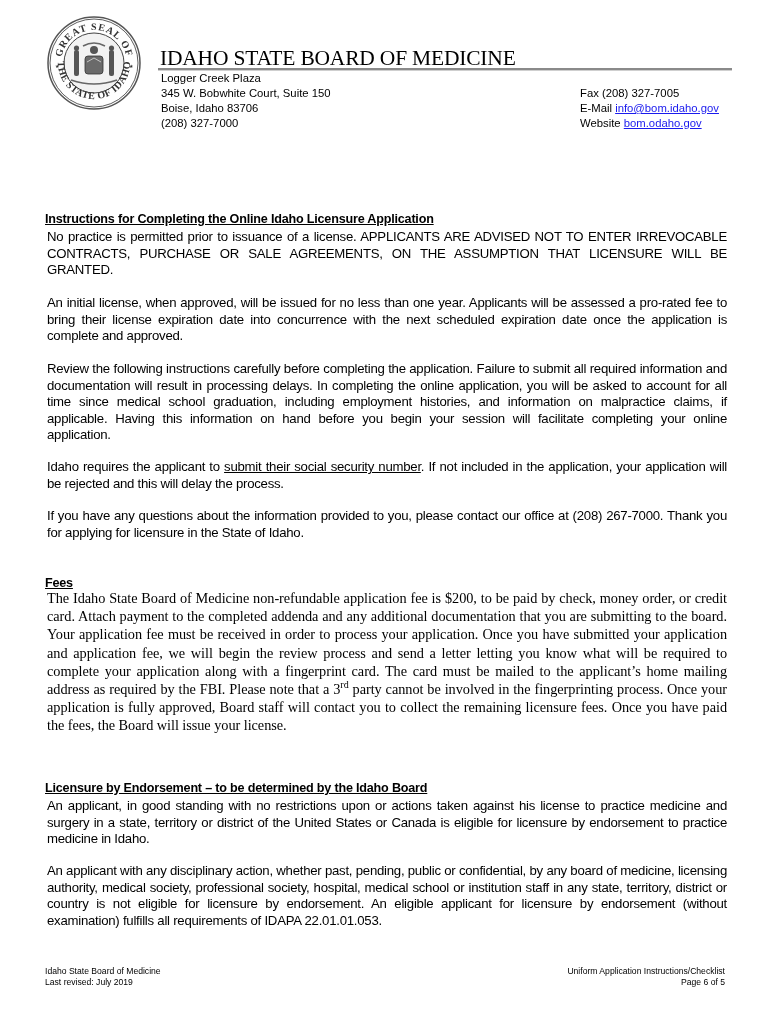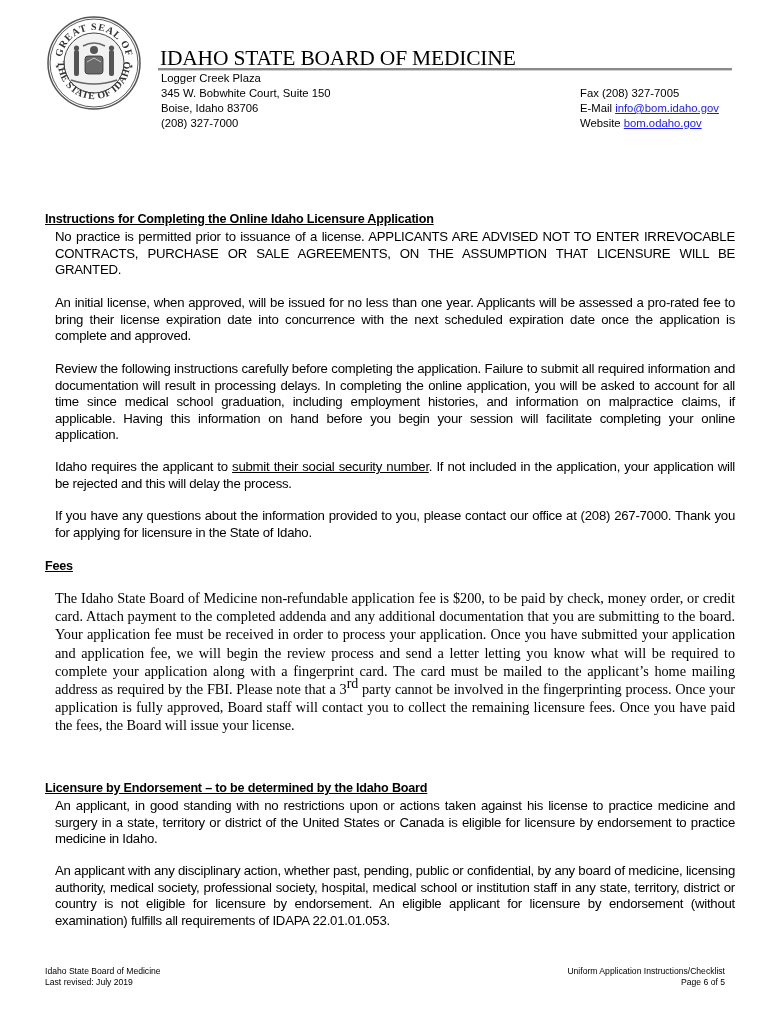--- a/index.html
+++ b/index.html
@@ -11,24 +11,24 @@
   
   .org-title { position: absolute; left: 160px; top: 46px; font-family: "Liberation Serif", serif; font-size: 21.5px; letter-spacing: -0.2px; line-height: 24px; white-space: nowrap; }
   .header-rule { position: absolute; left: 158px; top: 68px; width: 574px; height: 2px; background: #8a8a8a; }
   .header-rule-under { position: absolute; left: 158px; top: 70px; width: 574px; height: 1px; background: #cfcfcf; }
   .addr { position: absolute; left: 161px; top: 71px; font-family: "Liberation Sans", sans-serif; font-size: 11.3px; line-height: 15px; }
   .contact { position: absolute; left: 580px; top: 71px; font-family: "Liberation Sans", sans-serif; font-size: 11.3px; line-height: 15px; margin-top: 15px; }
   .link { color: #1a1aee; text-decoration: underline; }
 
   
   .section-heading { position: absolute; left: 45px; font-family: "Liberation Sans", sans-serif; font-weight: bold; font-size: 12.6px; text-decoration: underline; letter-spacing: -0.2px; white-space: nowrap; margin-top: 15px; }
-  .para { position: absolute; left: 55px; width: 680px; font-family: "Liberation Sans", sans-serif; font-size: 13.2px; line-height: 16.5px; text-align: justify; letter-spacing: -0.25px; }
+  .para { position: absolute; left: 47px; width: 680px; font-family: "Liberation Sans", sans-serif; font-size: 13.2px; line-height: 16.5px; text-align: justify; letter-spacing: -0.25px; }
   .para.serif-para { font-family: "Liberation Serif", serif; font-size: 14.3px; line-height: 18.2px; letter-spacing: -0.05px; }
   .u { text-decoration: underline; margin-top: 48px; }
-  sup { font-size: 14px; line-height: 0; }
+  sup { font-size: 10px; line-height: 0; }
 
   
   .footer-left { position: absolute; left: 45px; top: 966px; font-family: "Liberation Sans", sans-serif; font-size: 8.6px; line-height: 11px; }
   .footer-right { position: absolute; right: 45px; top: 966px; font-family: "Liberation Sans", sans-serif; font-size: 8.6px; line-height: 11px; text-align: right; margin-left: 10px; }
 </style>
 </head>
 <body>
 
 <div class="seal">
   <svg width="94" height="94" viewBox="0 0 94 94">
@@ -78,21 +78,21 @@
 </div>
 
 <div class="section-heading" style="top:197px;">Instructions for Completing the Online Idaho Licensure Application</div>
 
 <div class="para" style="top:229px;">No practice is permitted prior to issuance of a license. APPLICANTS ARE ADVISED NOT TO ENTER IRREVOCABLE CONTRACTS, PURCHASE OR SALE AGREEMENTS, ON THE ASSUMPTION THAT LICENSURE WILL BE GRANTED.</div>
 <div class="para" style="top:295px;">An initial license, when approved, will be issued for no less than one year. Applicants will be assessed a pro-rated fee to bring their license expiration date into concurrence with the next scheduled expiration date once the application is complete and approved.</div>
 <div class="para" style="top:361px;">Review the following instructions carefully before completing the application. Failure to submit all required information and documentation will result in processing delays. In completing the online application, you will be asked to account for all time since medical school graduation, including employment histories, and information on malpractice claims, if applicable. Having this information on hand before you begin your session will facilitate completing your online application.</div>
 <div class="para" style="top:459px;"><span>Idaho requires the applicant to </span><span class="u">submit their social security number</span><span>. If not included in the application, your application will be rejected and this will delay the process.</span></div>
 <div class="para" style="top:508px;">If you have any questions about the information provided to you, please contact our office at (208) 267-7000. Thank you for applying for licensure in the State of Idaho.</div>
 
-<div class="section-heading" style="top:544px;">Fees</div>
+<div class="section-heading" style="top:561px;">Fees</div>
 <div class="para serif-para" style="top:589px;"><span>The Idaho State Board of Medicine non-refundable application fee is $200, to be paid by check, money order, or credit card.  Attach payment to the completed addenda and any additional documentation that you are submitting to the board.  Your application fee must be received in order to process your application.  Once you have submitted your application and application fee, we will begin the review process and send a letter letting you know what will be required to complete your application along with a fingerprint card.  The card must be mailed to the applicant’s home mailing address as required by the FBI.  Please note that a 3</span><sup>rd</sup><span> party cannot be involved in the fingerprinting process. Once your application is fully approved, Board staff will contact you to collect the remaining licensure fees. Once you have paid the fees, the Board will issue your license.</span></div>
 
 <div class="section-heading" style="top:766px;text-align:right;">Licensure by Endorsement – to be determined by the Idaho Board</div>
 <div class="para" style="top:798px;">An applicant, in good standing with no restrictions upon or actions taken against his license to practice medicine and surgery in a state, territory or district of the United States or Canada is eligible for licensure by endorsement to practice medicine in Idaho.</div>
 <div class="para" style="top:863px;">An applicant with any disciplinary action, whether past, pending, public or confidential, by any board of medicine, licensing authority, medical society, professional society, hospital, medical school or institution staff in any state, territory, district or country is not eligible for licensure by endorsement. An eligible applicant for licensure by endorsement (without examination) fulfills all requirements of IDAPA 22.01.01.053.</div>
 
 <div class="footer-left">
   <div>Idaho State Board of Medicine</div>
   <div>Last revised: July 2019</div>
 </div>

